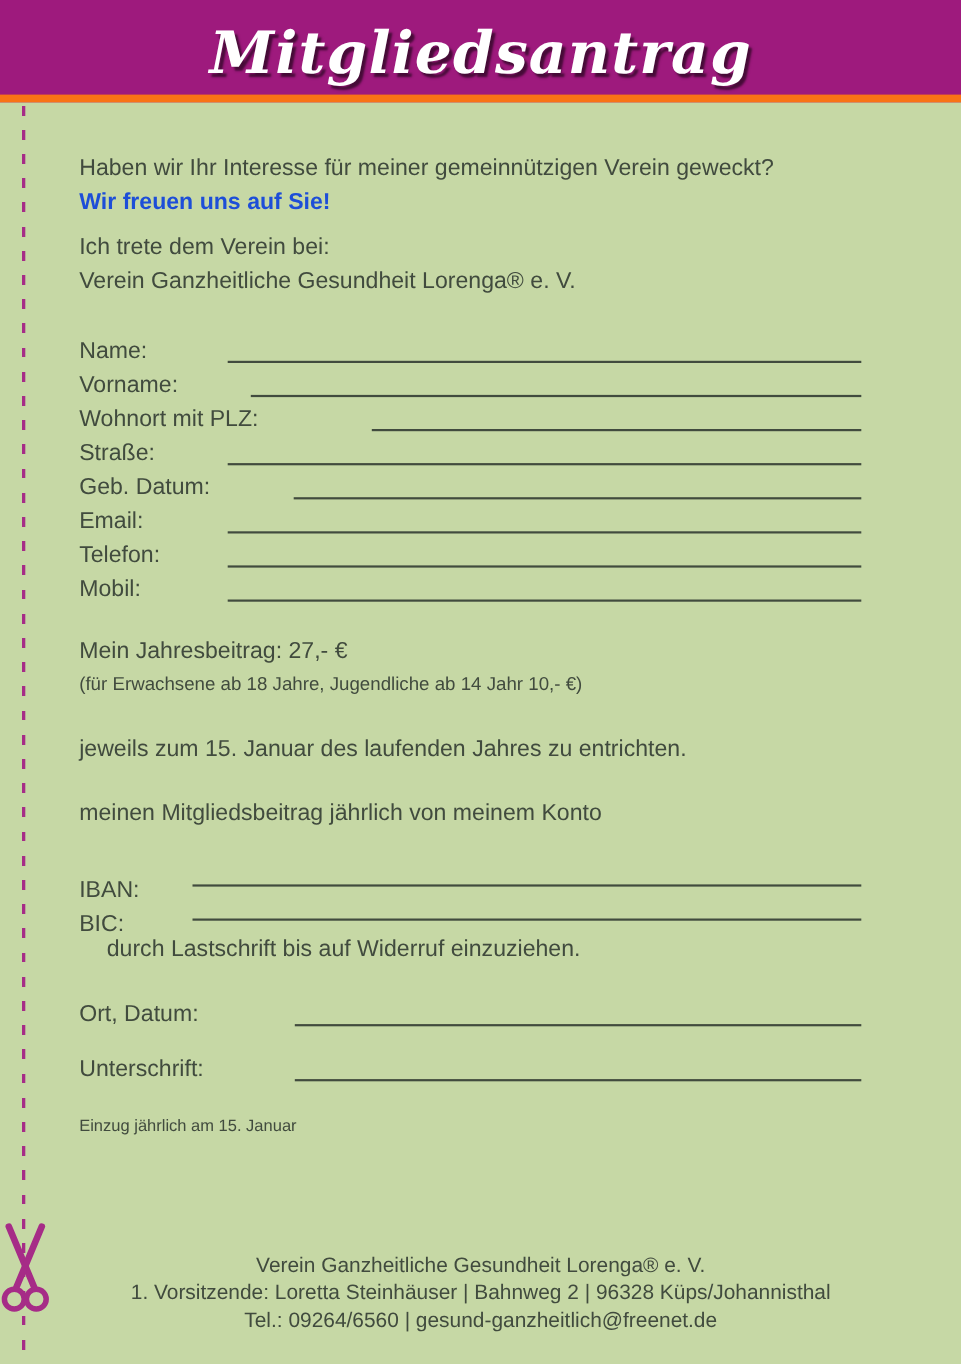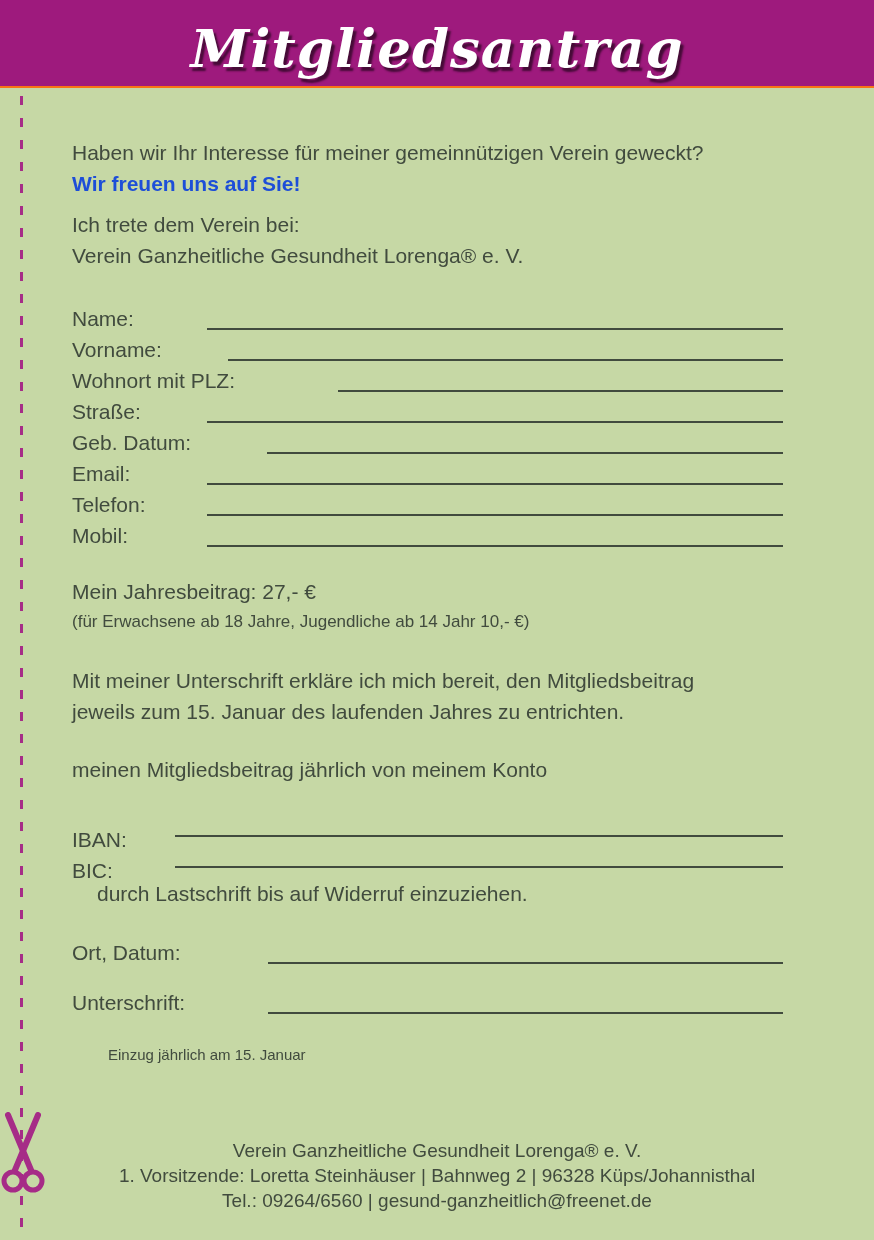--- a/index.html
+++ b/index.html
@@ -4,21 +4,21 @@
 <style>
   html,body{margin:0;padding:0;}
   .page{
     position:relative; width:874px; height:1240px; overflow:hidden;
     background:#c6d8a5; color:#414b3e;
     font-family:"Liberation Sans", sans-serif;
   }
   
   .header{
     position:absolute; top:0; left:0; width:874px; height:86px;
-    background:#9e1a7d; border-bottom:2px solid #f97316;
+    background:#9e1a7d; border-bottom:7px solid #f97316;
     display:flex; align-items:center; justify-content:center;
   }
   .title{
     font-family:"DejaVu Serif", serif; font-style:italic; font-weight:bold;
     font-size:53px; color:#ffffff; letter-spacing:1px; padding-top:10px;
     text-shadow:3px 4px 2px rgba(48,8,38,0.8);
   }
   
   .cutline{
     position:absolute; left:20px; top:96px; bottom:0; width:3px;
@@ -39,21 +39,21 @@
   .w195{ width:195px; } .w103{ width:103px;margin-top:14px; } .w196{ width:196px; }
   
   .fee{ margin-top:25px; }
   .fee-note{ font-size:17px; line-height:30px; white-space:nowrap; }
   .decl{ margin-top:28px; }
   .mandate{ margin-top:27px; }
   .bank{ margin-top:25px; }
   .closing{ margin-top:6px;margin-left:25px; }
   .sig1{ margin-top:28px; }
   .sig2{ margin-top:19px; }
-  .einzug{ margin-top:26px; font-size:15px; line-height:22px;margin-left:36px; }
+  .einzug{ margin-top:26px; font-size:15px; line-height:22px; }
   
   .footer{
     position:absolute; left:0; top:1138px; width:874px;
     text-align:center; font-size:19px; line-height:25px;
   }
 </style>
 </head>
 <body>
 
 <div class="page">
@@ -117,21 +117,20 @@
         <div class="fline"></div>
       </div>
     </div>
 
     <div class="fee">
       <div class="tline">Mein Jahresbeitrag: 27,- €</div>
       <div class="fee-note">(für Erwachsene ab 18 Jahre, Jugendliche ab 14 Jahr 10,- €)</div>
     </div>
 
     <div class="decl">
-      <div class="tline">Mit meiner Unterschrift erkläre ich mich bereit, den Mitgliedsbeitrag</div>
       <div class="tline">jeweils zum 15. Januar des laufenden Jahres zu entrichten.</div>
     </div>
 
     <div class="mandate">
       <div class="tline">meinen Mitgliedsbeitrag jährlich von meinem Konto</div>
     </div>
 
     <div class="bank">
       <div class="frow">
         <div class="flabel w103">IBAN:</div>

